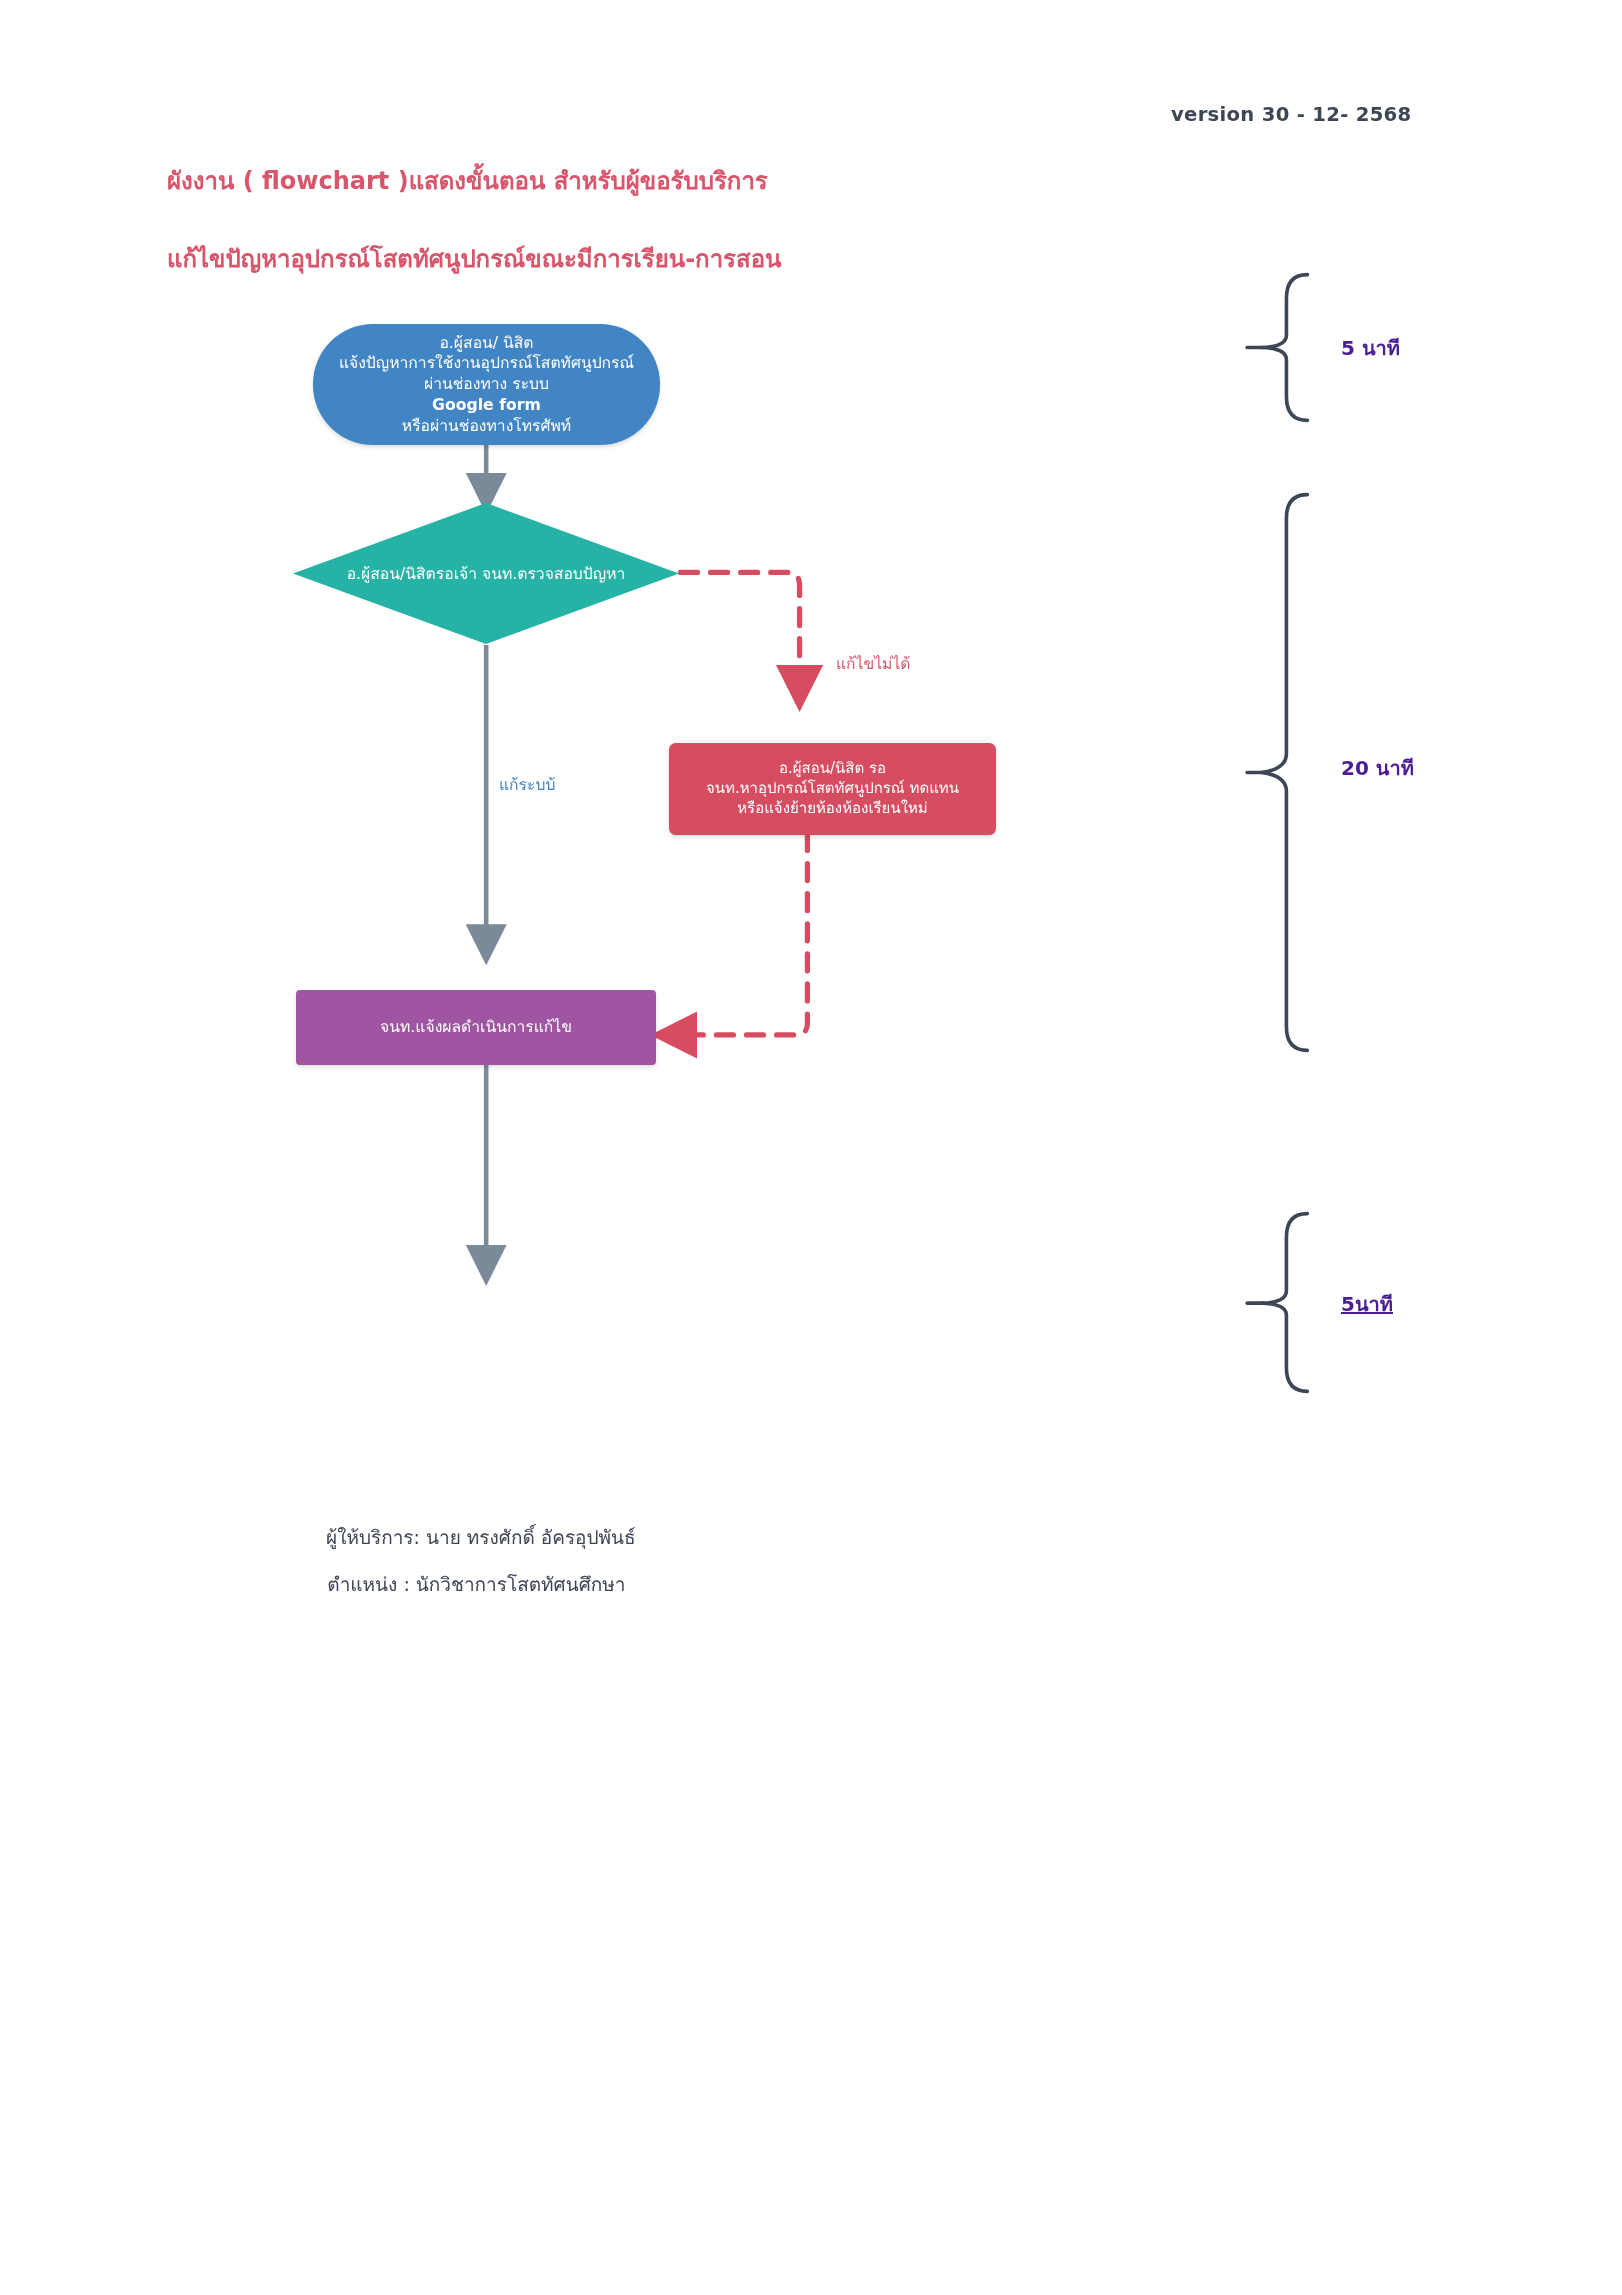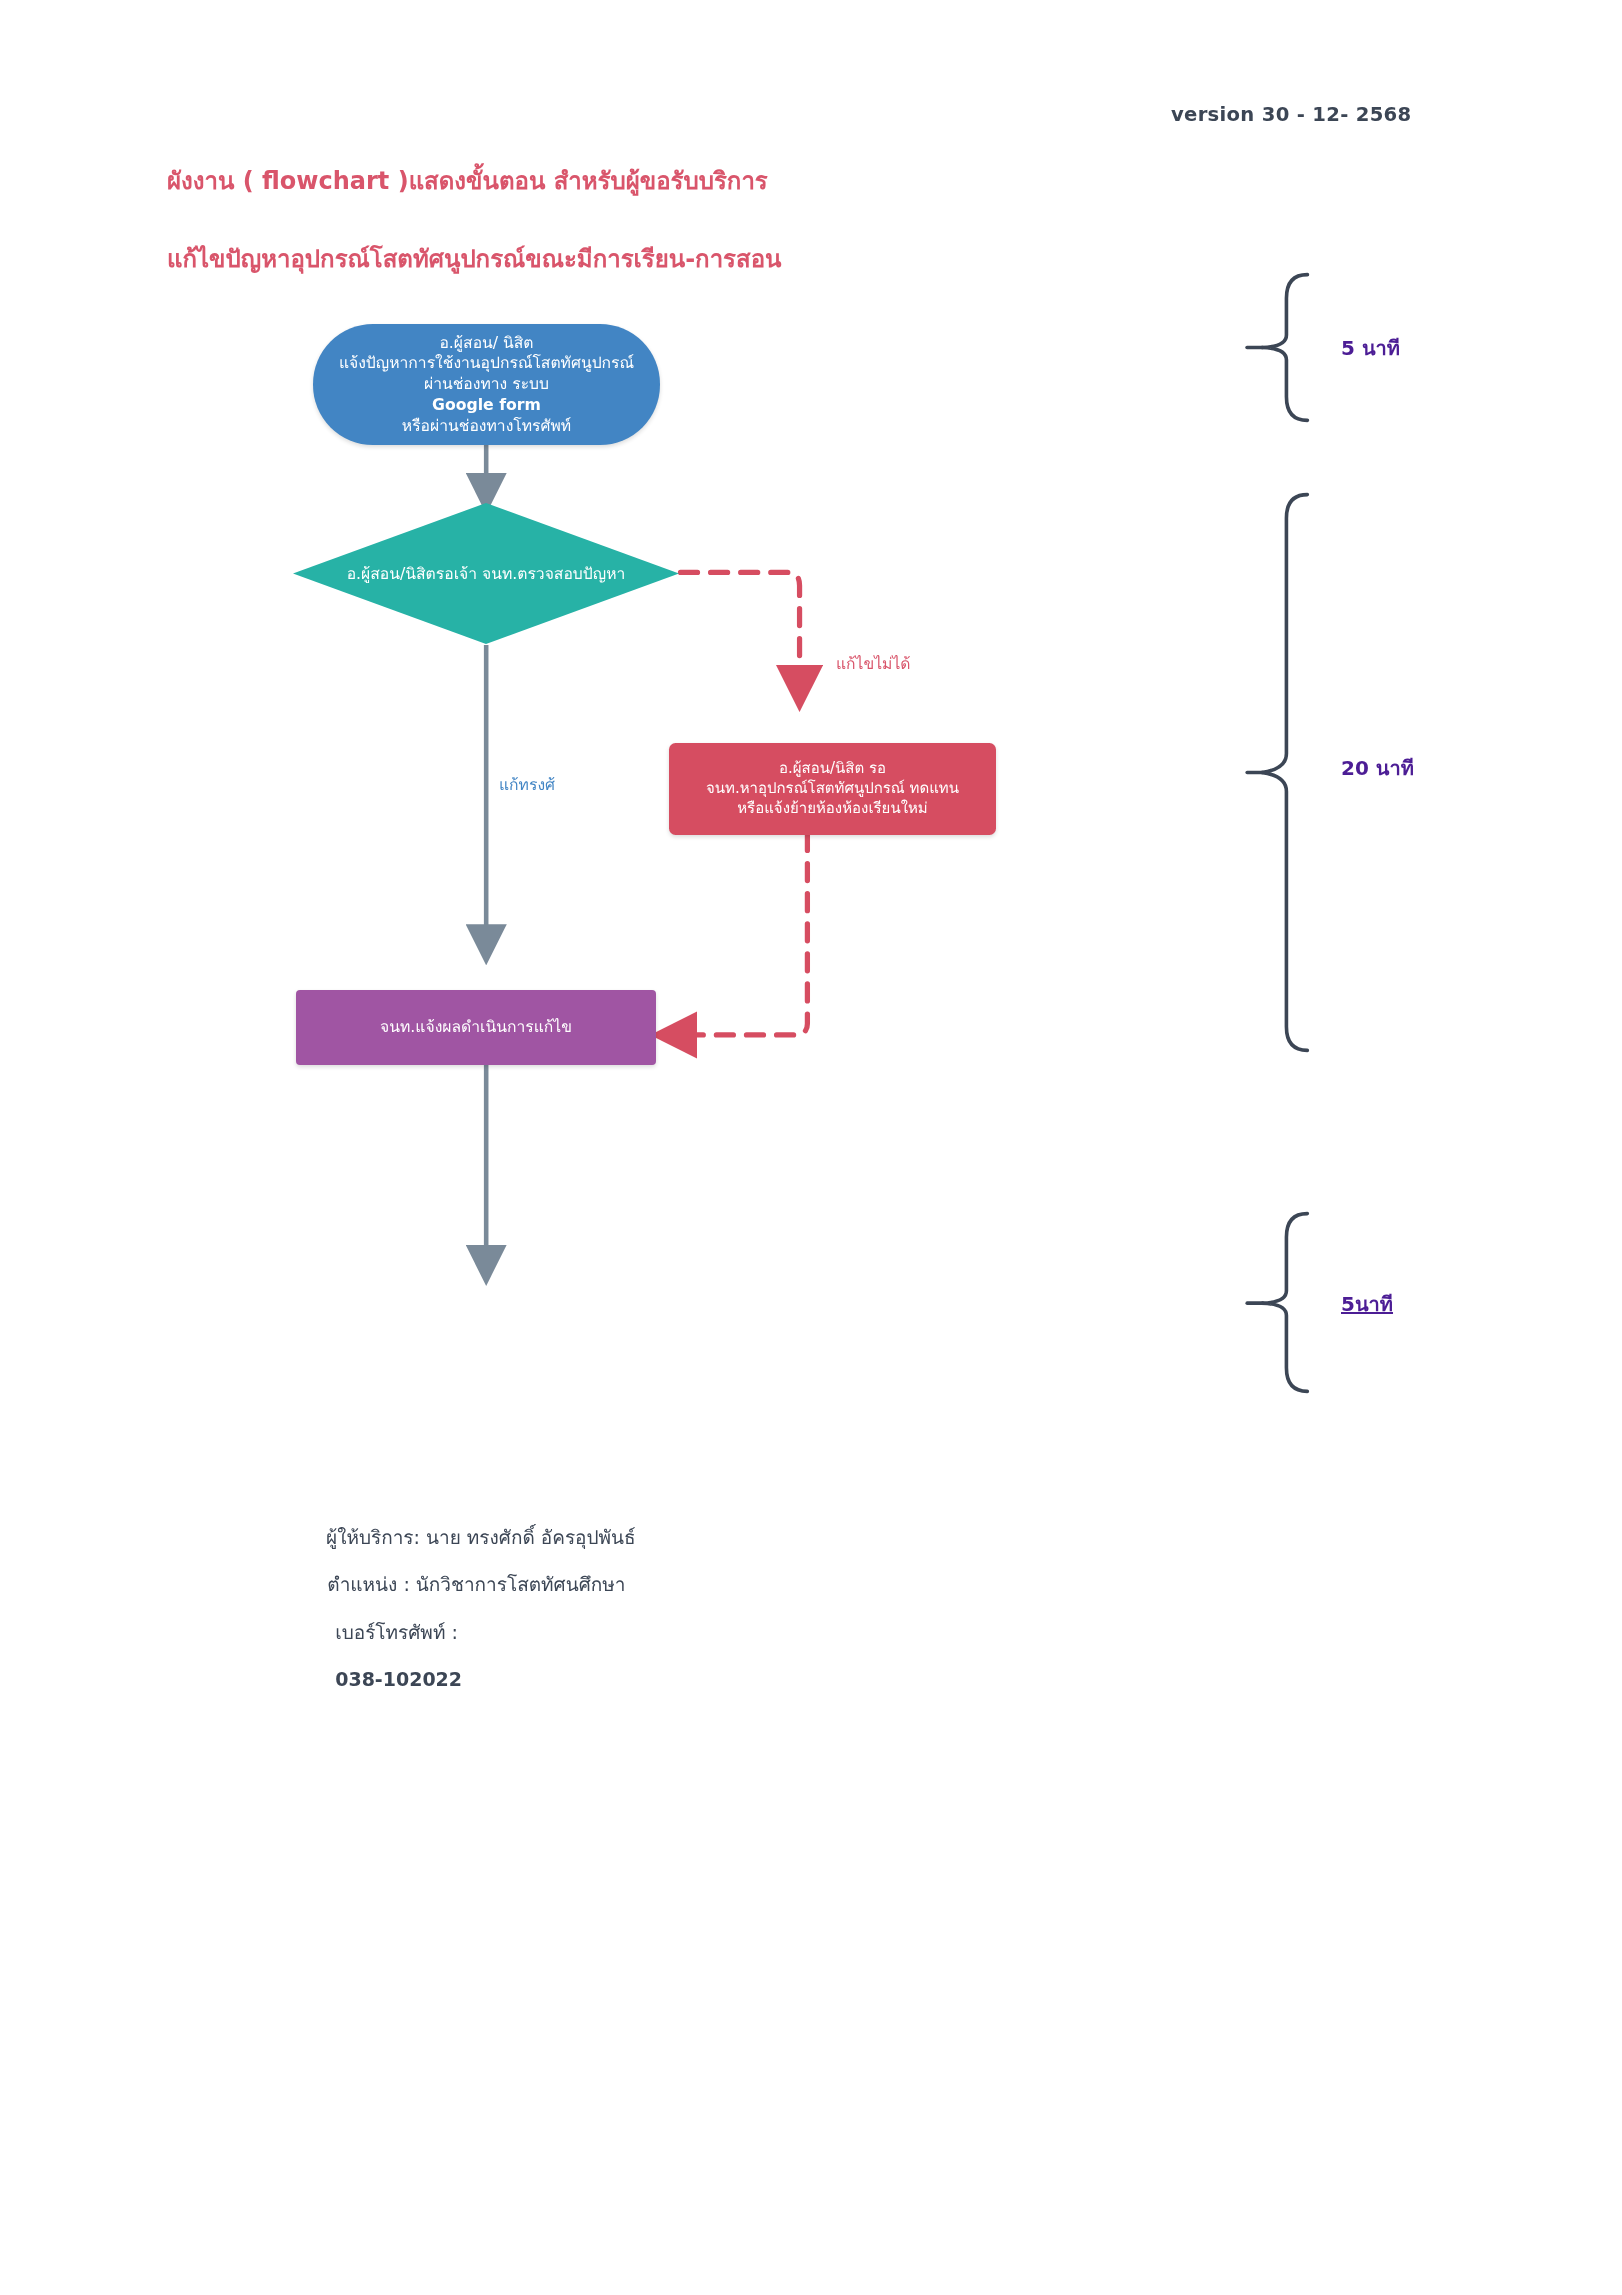--- a/index.html
+++ b/index.html
@@ -244,21 +244,21 @@
   </div>
 
   <div class="node" id="node-report">
     <span class="lines">
       <span>จนท.แจ้งผลดำเนินการแก้ไข</span>
     </span>
   </div>
 
 
   <div class="edge-label" id="edge-label-no">แก้ไขไม่ได้</div>
-  <div class="edge-label" id="edge-label-yes">แก้ทรงศ้</div>
+  <div class="edge-label" id="edge-label-yes">แก้ระบบ้</div>
 
   <div class="time-group" id="time-1">
     <svg class="time-brace" width="105" height="151" viewBox="0 0 160 230">
       <path d="M118 4 Q 86 4 86 40 L 86 96 Q 86 114 48 115 Q 86 116 86 134 L 86 190 Q 86 226 118 226" fill="none" stroke="#3c4655" stroke-width="5.5" stroke-linecap="round"></path>
       <line x1="26" y1="115" x2="50" y2="115" stroke="#3c4655" stroke-width="5.5" stroke-linecap="round"></line>
     </svg>
     <div class="time-text">5 นาที</div>
   </div>
 
   <div class="time-group" id="time-2">
@@ -273,20 +273,16 @@
     <svg class="time-brace" width="105" height="183" viewBox="0 0 160 280">
       <path d="M118 4 Q 86 4 86 40 L 86 122 Q 86 140 48 141 Q 86 142 86 160 L 86 240 Q 86 276 118 276" fill="none" stroke="#3c4655" stroke-width="5.5" stroke-linecap="round"></path>
       <line x1="26" y1="141" x2="50" y2="141" stroke="#3c4655" stroke-width="5.5" stroke-linecap="round"></line>
     </svg>
     <div class="time-text">5นาที</div>
   </div>
 
   <div id="footer-block">
     <span id="footer-provider-line">ผู้ให้บริการ: นาย ทรงศักดิ์ อัครอุปพันธ์</span>
     <span id="footer-pos-line">ตำแหน่ง : นักวิชาการโสตทัศนศึกษา</span>
-    <span id="footer-phone-line">
-        <span>เบอร์โทรศัพท์ : </span>
-        <span class="phone-num">038-102022</span>
-      </span>
   </div>
 
 </div>
 
 
 </body></html>

